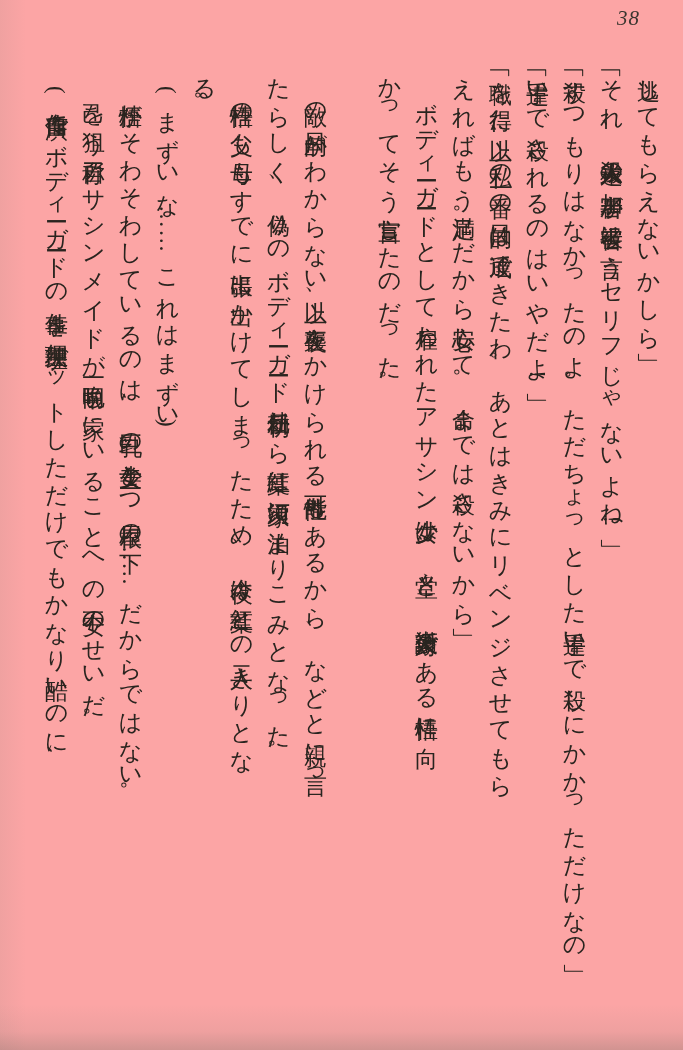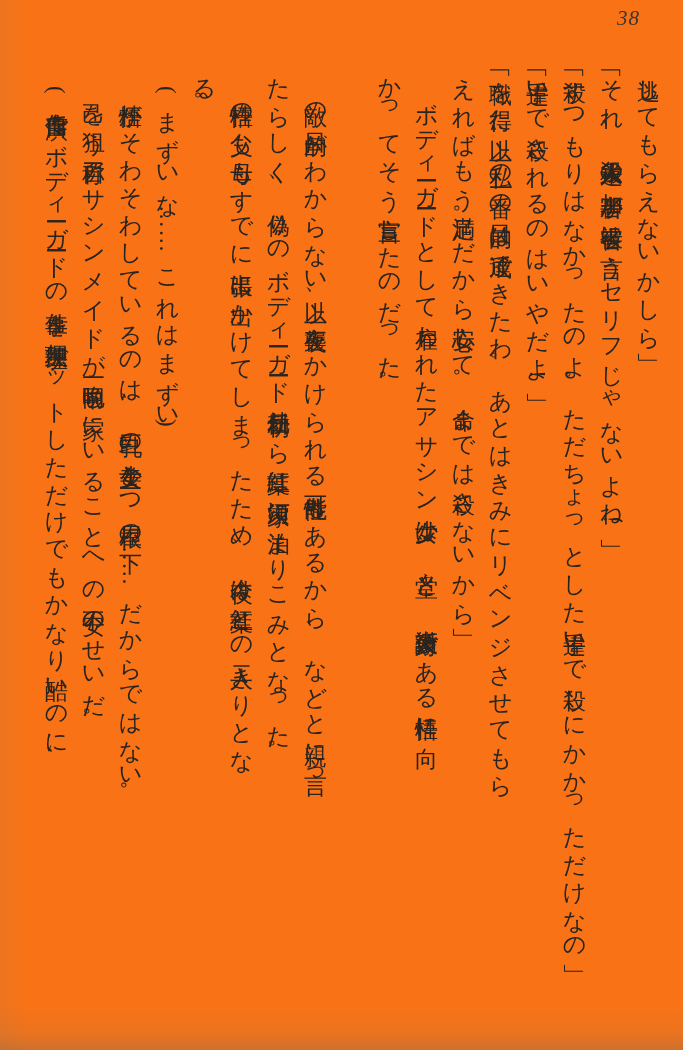--- a/index.html
+++ b/index.html
@@ -9,21 +9,21 @@
   body {
     width: 683px;
     height: 1050px;
     overflow: hidden;
     font-family: "Liberation Serif", "DejaVu Serif", serif;
   }
   .page {
     position: relative;
     width: 683px;
     height: 1050px;
-    background: #f97316;
+    background: #fca5a5;
     overflow: hidden;
   }
   
   .page::after {
     content: "";
     position: absolute;
     left: 0; right: 0; bottom: 0;
     height: 46px;
     background: linear-gradient(to bottom, rgba(120,116,108,0) 0%, rgba(120,116,108,0.10) 60%, rgba(110,106,98,0.30) 100%);
     pointer-events: none;

